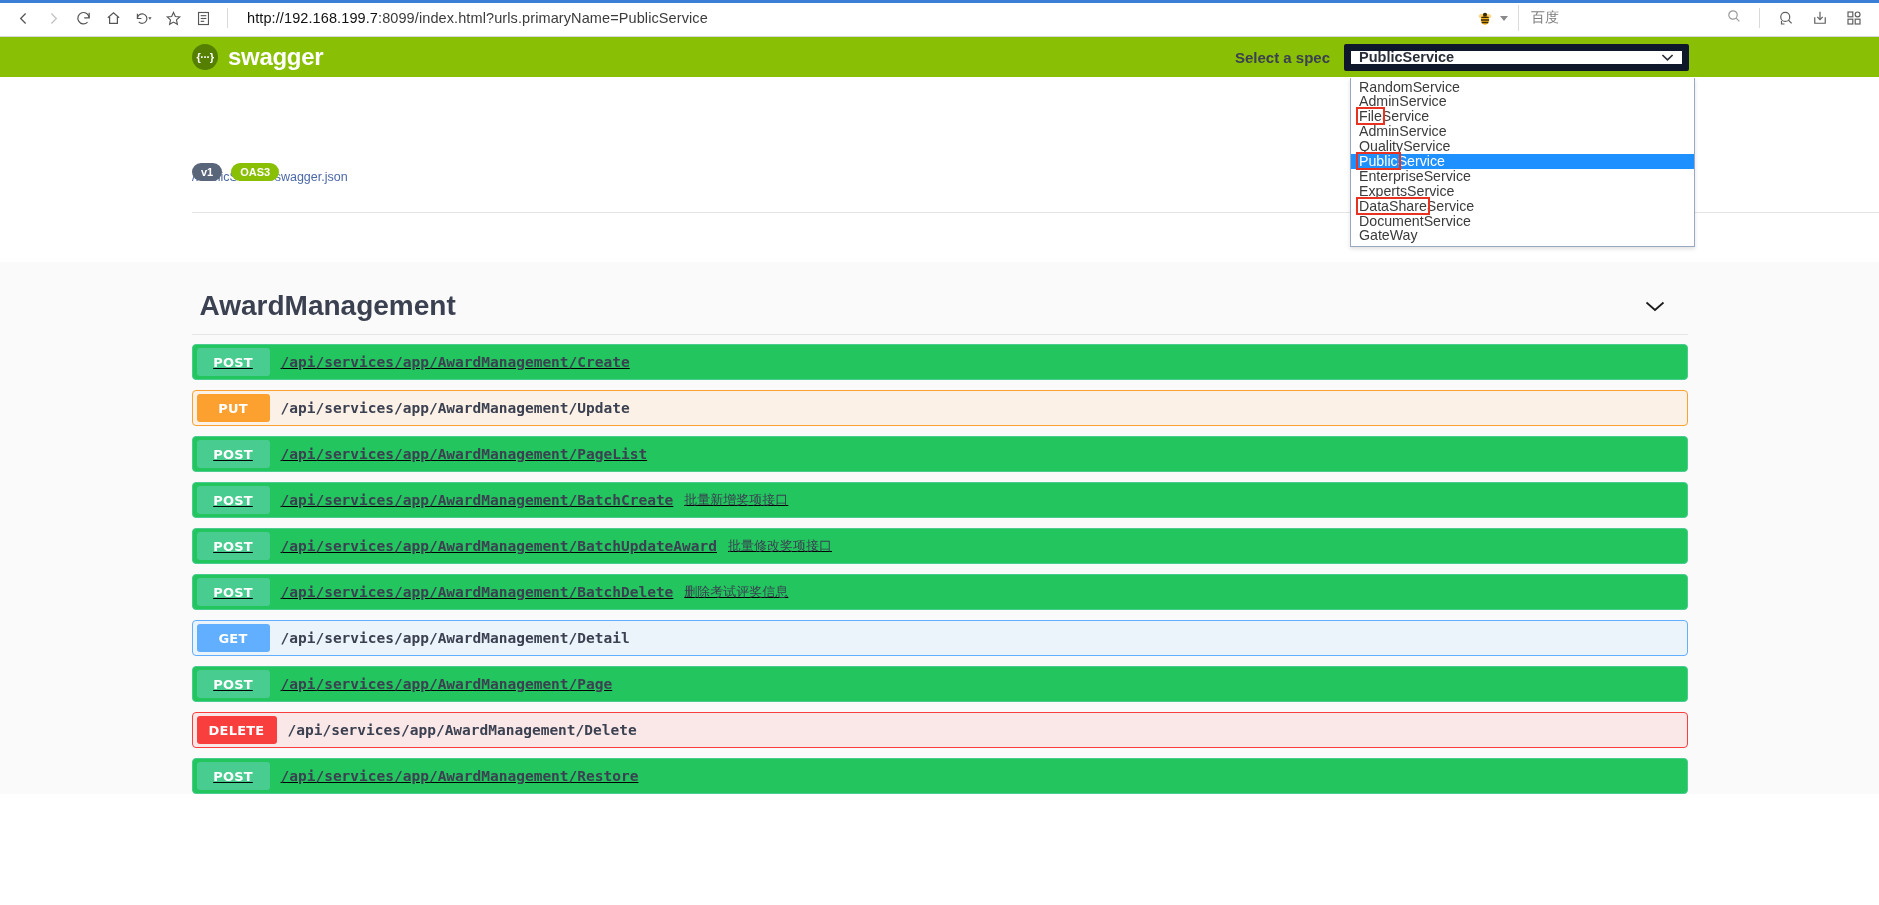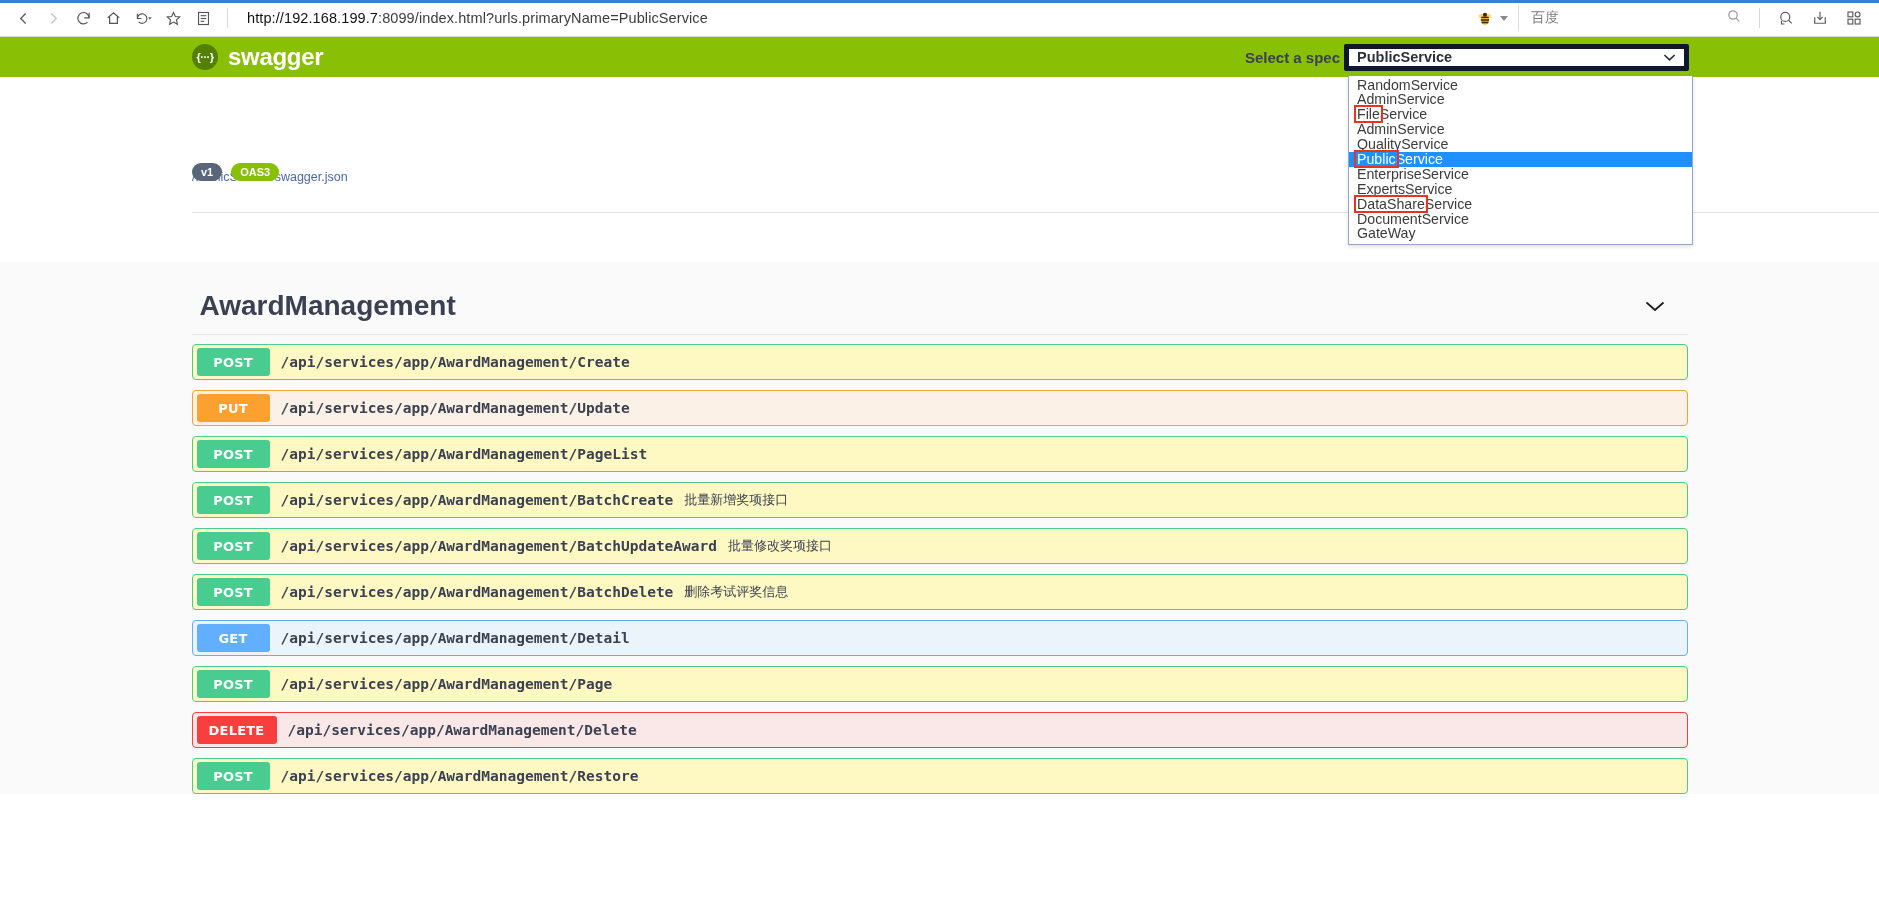--- a/index.html
+++ b/index.html
@@ -94,31 +94,31 @@
     background: #547f00;
     display: flex; align-items: center; justify-content: center;
     color: #fff; font-size: 11px; font-weight: bold;
     letter-spacing: -.5px;
   }
   #swagger-wordmark {
     color: #fff; font-size: 24px; font-weight: bold; letter-spacing: -.3px;
   }
   #spec-selector-wrap {
     margin-left: auto;
-    display: flex; align-items: center; gap: 4px;
+    display: flex; align-items: center; gap: 14px;
     padding-right: 190px;
   }
   #select-label {
     color: #3b4151; font-size: 15px; font-weight: bold;
   }
   #spec-select-box {
     position: relative;
     width: 345px; height: 27px;
     background: #fff;
-    border: 5px solid #0f172a;
+    border: 7px solid #0f172a;
     border-radius: 2px;
     display: flex; align-items: center;
     padding: 0 8px;
     font-size: 14.5px;
     color: #2b2f3a;
     font-weight: bold;
   }
   #spec-select-box .chev {
     margin-left: auto; color: #333; font-size: 13px; line-height: 1;
   }
@@ -223,21 +223,21 @@
     white-space: nowrap;
   }
   .op-desc {
     margin-left: 11px;
     font-size: 13px;
     color: #3b4151;
     font-family: "DejaVu Sans", sans-serif;
     white-space: nowrap;
   }
   
-  .op-row.post { background: #fef9c3; border-color: #49cc90; }
+  .op-row.post { background: #22c55e; border-color: #49cc90; text-decoration: underline; }
   .op-row.post .op-verb { background: #49cc90; }
   .op-row.put  { background: #fbf1e6; border-color: #fca130; }
   .op-row.put  .op-verb { background: #fca130; }
   .op-row.get  { background: #ebf3fb; border-color: #61affe; }
   .op-row.get  .op-verb { background: #61affe; }
   .op-row.delete { background: #fae7e7; border-color: #f93e3e; }
   .op-row.delete .op-verb { background: #f93e3e; width: 80px; }
 </style>
 </head>
 <body>

